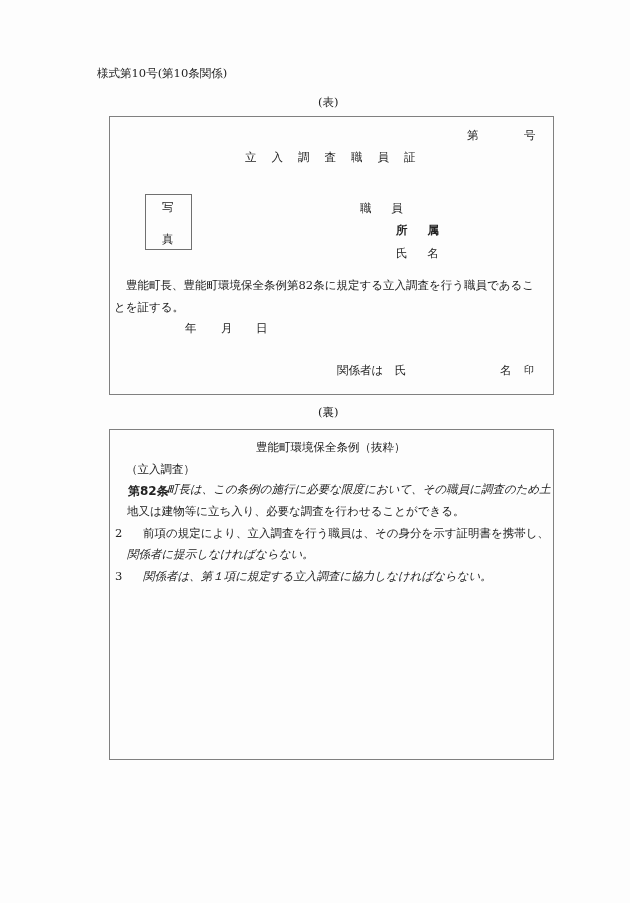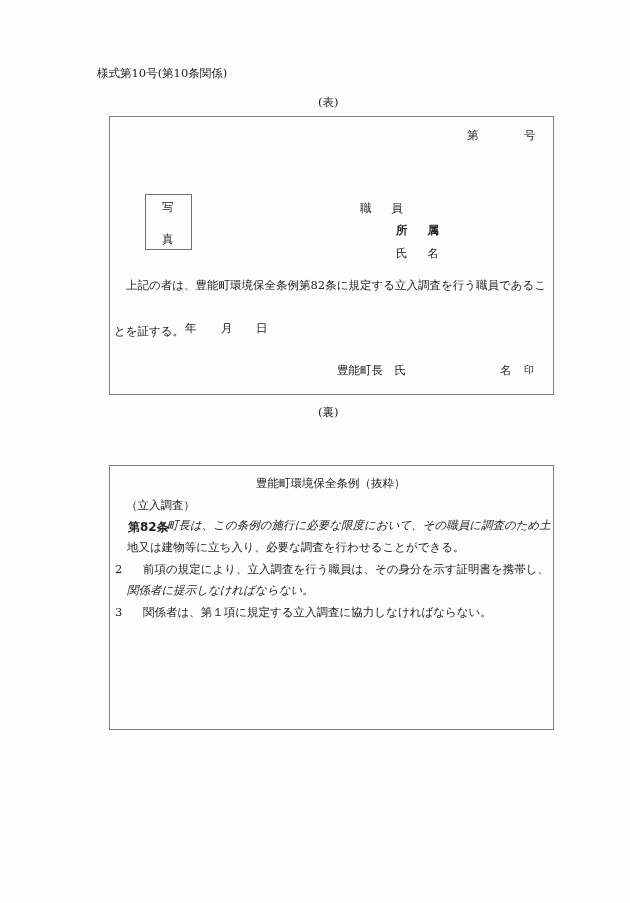--- a/index.html
+++ b/index.html
@@ -22,21 +22,21 @@
     .front-label { left: 318px; top: 95px; }
     .back-label { left: 318px; top: 405px; }
 
     .card {
       position: absolute;
       border: 1.5px solid #808080;
       box-sizing: border-box;
       background: #fdfdfd;
     }
     .card-front { left: 109px; top: 116px; width: 445px; height: 279px; }
-    .card-back { left: 109px; top: 429px; width: 445px; height: 265px; margin-top: 36px; }
+    .card-back { left: 109px; top: 429px; width: 445px; height: 331px; }
 
     .photo-box {
       position: absolute;
       left: 35px; top: 77px;
       width: 47px; height: 56px;
       border: 1px solid #707070;
       box-sizing: border-box;
     }
     .photo-box span { position: absolute; left: 16px; font-size: 11.5px; }
     .title-text { letter-spacing: 15px; font-size: 11.5px; }
@@ -46,51 +46,52 @@
   </style>
 </head>
 <body>
 
 <div class="abs form-label">様式第10号(第10条関係)</div>
 <div class="abs side-label front-label">(表)</div>
 
 <div class="card card-front">
   <span class="abs" style="left:357px; top:11px;">第</span>
   <span class="abs" style="left:414px; top:11px;">号</span>
+  <span class="abs title-text" style="left:135px; top:33px;">立入調査職員証</span>
 
   <div class="photo-box">
     <span style="top:5px;">写</span>
     <span style="top:37px;">真</span>
   </div>
 
   <span class="abs" style="left:250px; top:84px; letter-spacing:8px;">職 員</span>
   <span class="abs" style="left:286px; top:106px; letter-spacing:8px;font-weight:bold;">所 属</span>
   <span class="abs" style="left:286px; top:129px; letter-spacing:8px;">氏 名</span>
 
-  <div class="abs body-text" style="left:16px; top:158px;">上記の者は、豊能町環境保全条例第82条に規定する立入調査を行う職員であるこ</div>
-  <div class="abs body-text" style="left:4px; top:180px;margin-top:24px;">とを証する。</div>
+  <div class="abs body-text" style="left:16px; top:158px;">豊能町長、豊能町環境保全条例第82条に規定する立入調査を行う職員であるこ</div>
+  <div class="abs body-text" style="left:4px; top:180px;">とを証する。</div>
 
   <span class="abs" style="left:75px; top:204px;">年</span>
   <span class="abs" style="left:111px; top:204px;">月</span>
   <span class="abs" style="left:146px; top:204px;">日</span>
 
-  <span class="abs" style="left:227px; top:246px;">豊能町長　氏</span>
+  <span class="abs" style="left:227px; top:246px;">関係者は　氏</span>
   <span class="abs" style="left:390px; top:246px;">名</span>
   <span class="abs" style="left:414px; top:246px; font-size:10px;">印</span>
 </div>
 
 <div class="abs side-label back-label">(裏)</div>
 
 <div class="card card-back">
   <span class="abs" style="left:146px; top:10px;">豊能町環境保全条例（抜粋）</span>
   <span class="abs" style="left:16px; top:32px;">（立入調査）</span>
 
   <span class="abs bold-jp" style="left:18px; top:53px; font-size:12px;">第82条</span>
   <span class="abs body-text" style="left:57px; top:49px;font-style:italic;">町長は、この条例の施行に必要な限度において、その職員に調査のため土</span>
   <span class="abs body-text" style="left:17px; top:71px;">地又は建物等に立ち入り、必要な調査を行わせることができる。</span>
 
   <span class="abs body-text" style="left:5px; top:93px;">2</span>
   <span class="abs body-text" style="left:33px; top:93px;">前項の規定により、立入調査を行う職員は、その身分を示す証明書を携帯し、</span>
   <span class="abs body-text" style="left:17px; top:114px;font-style:italic;">関係者に提示しなければならない。</span>
 
   <span class="abs body-text" style="left:5px; top:136px;">3</span>
-  <span class="abs body-text" style="left:33px; top:136px;">関係者は、第１項に規定する立入調査に協力しなければならない。</span>
+  <span class="abs body-text" style="left:33px; top:136px;font-style:italic;">関係者は、第１項に規定する立入調査に協力しなければならない。</span>
 </div>
 
 </body></html>

